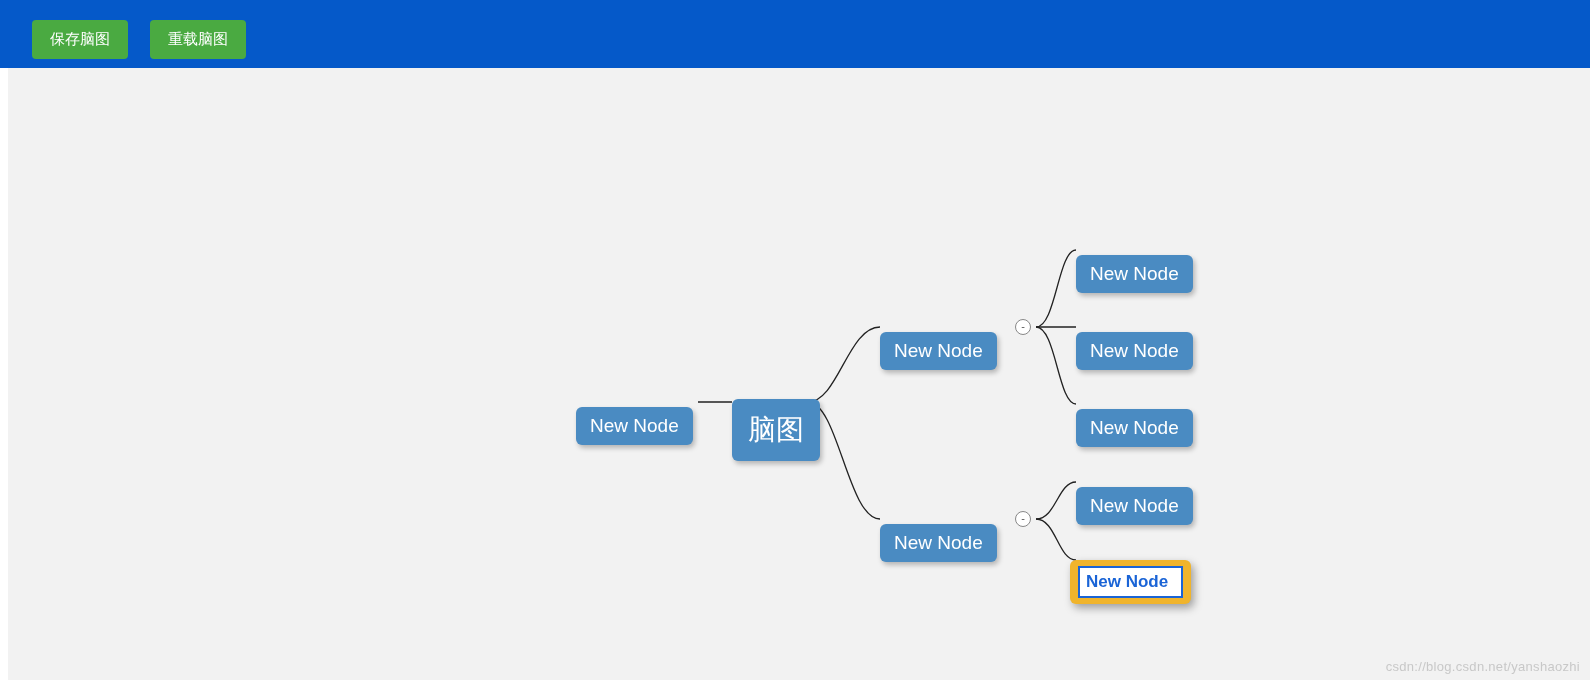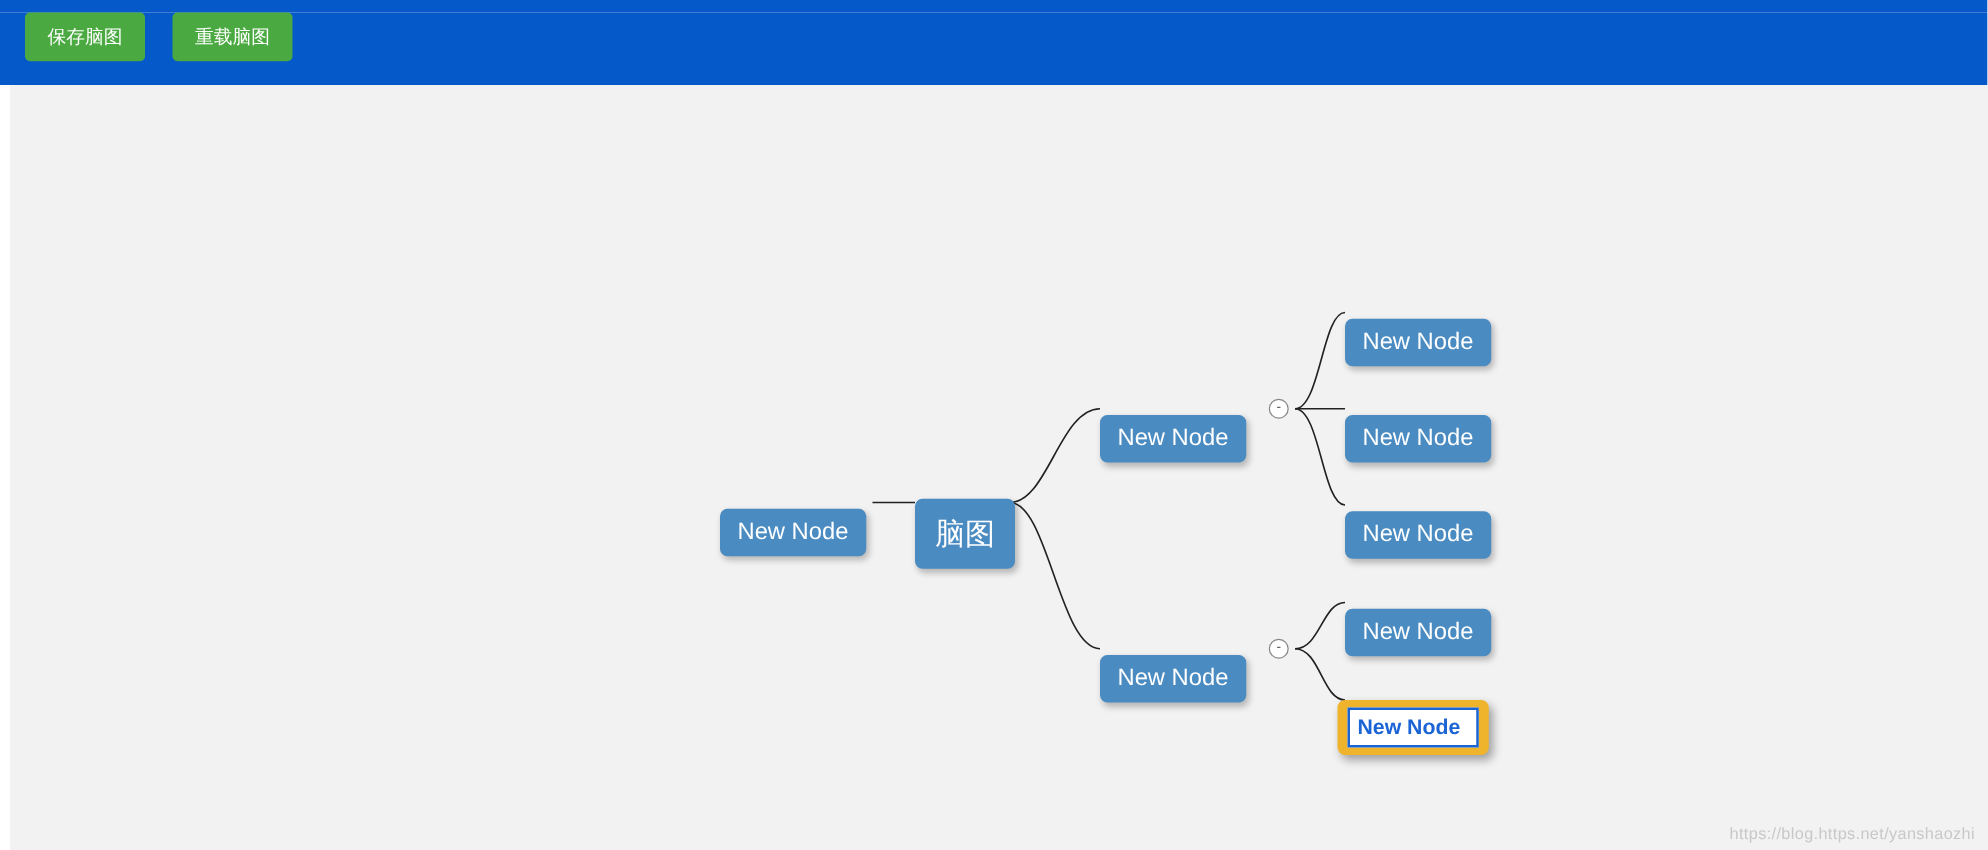--- a/index.html
+++ b/index.html
@@ -14,22 +14,22 @@
     .top-bar {
       background: #0559c9;
       height: 10px;
       width: 100%;
     }
     .toolbar {
       background: #0559c9;
       height: 58px;
       width: 100%;
       display: flex;
-      align-items: flex-start;
-      padding-left: 20px;
+      align-items: center;
+      padding-left: 32px;
       gap: 22px;
     }
     .btn {
       background: #4aaa41;
       color: #fff;
       border: none;
       border-radius: 4px;
       padding: 10px 18px;
       font-size: 15px;
       cursor: pointer;
@@ -48,21 +48,21 @@
       border-radius: 6px;
       padding: 8px 14px;
       font-size: 19px;
       font-weight: 500;
       box-shadow: 2px 3px 5px rgba(0,0,0,0.25);
       white-space: nowrap;
       cursor: pointer;
       margin-top: 24px;
     }
     .node.root {
-      font-size: 24px;
+      font-size: 28px;
       padding: 12px 16px;
     }
     .node.editing {
       background: #f0b42c;
       padding: 6px 8px;
       box-shadow: 3px 4px 8px rgba(0,0,0,0.35);
     }
     .node.editing input {
       background: #fff;
       color: #1a64d6;
@@ -173,14 +173,14 @@
     <span>-</span>
   </div>
 
   <div class="node" style="left:1068px; top:395px;">
     <span>New Node</span>
   </div>
   <div class="node editing" style="left:1062px; top:468px;">
     <input type="text" value="New Node" style="">
   </div>
 
-  <div class="watermark">https://blog.https.net/yanshaozhi</div>
+  <div class="watermark">csdn://blog.csdn.net/yanshaozhi</div>
 </div>
 
 </body></html>

